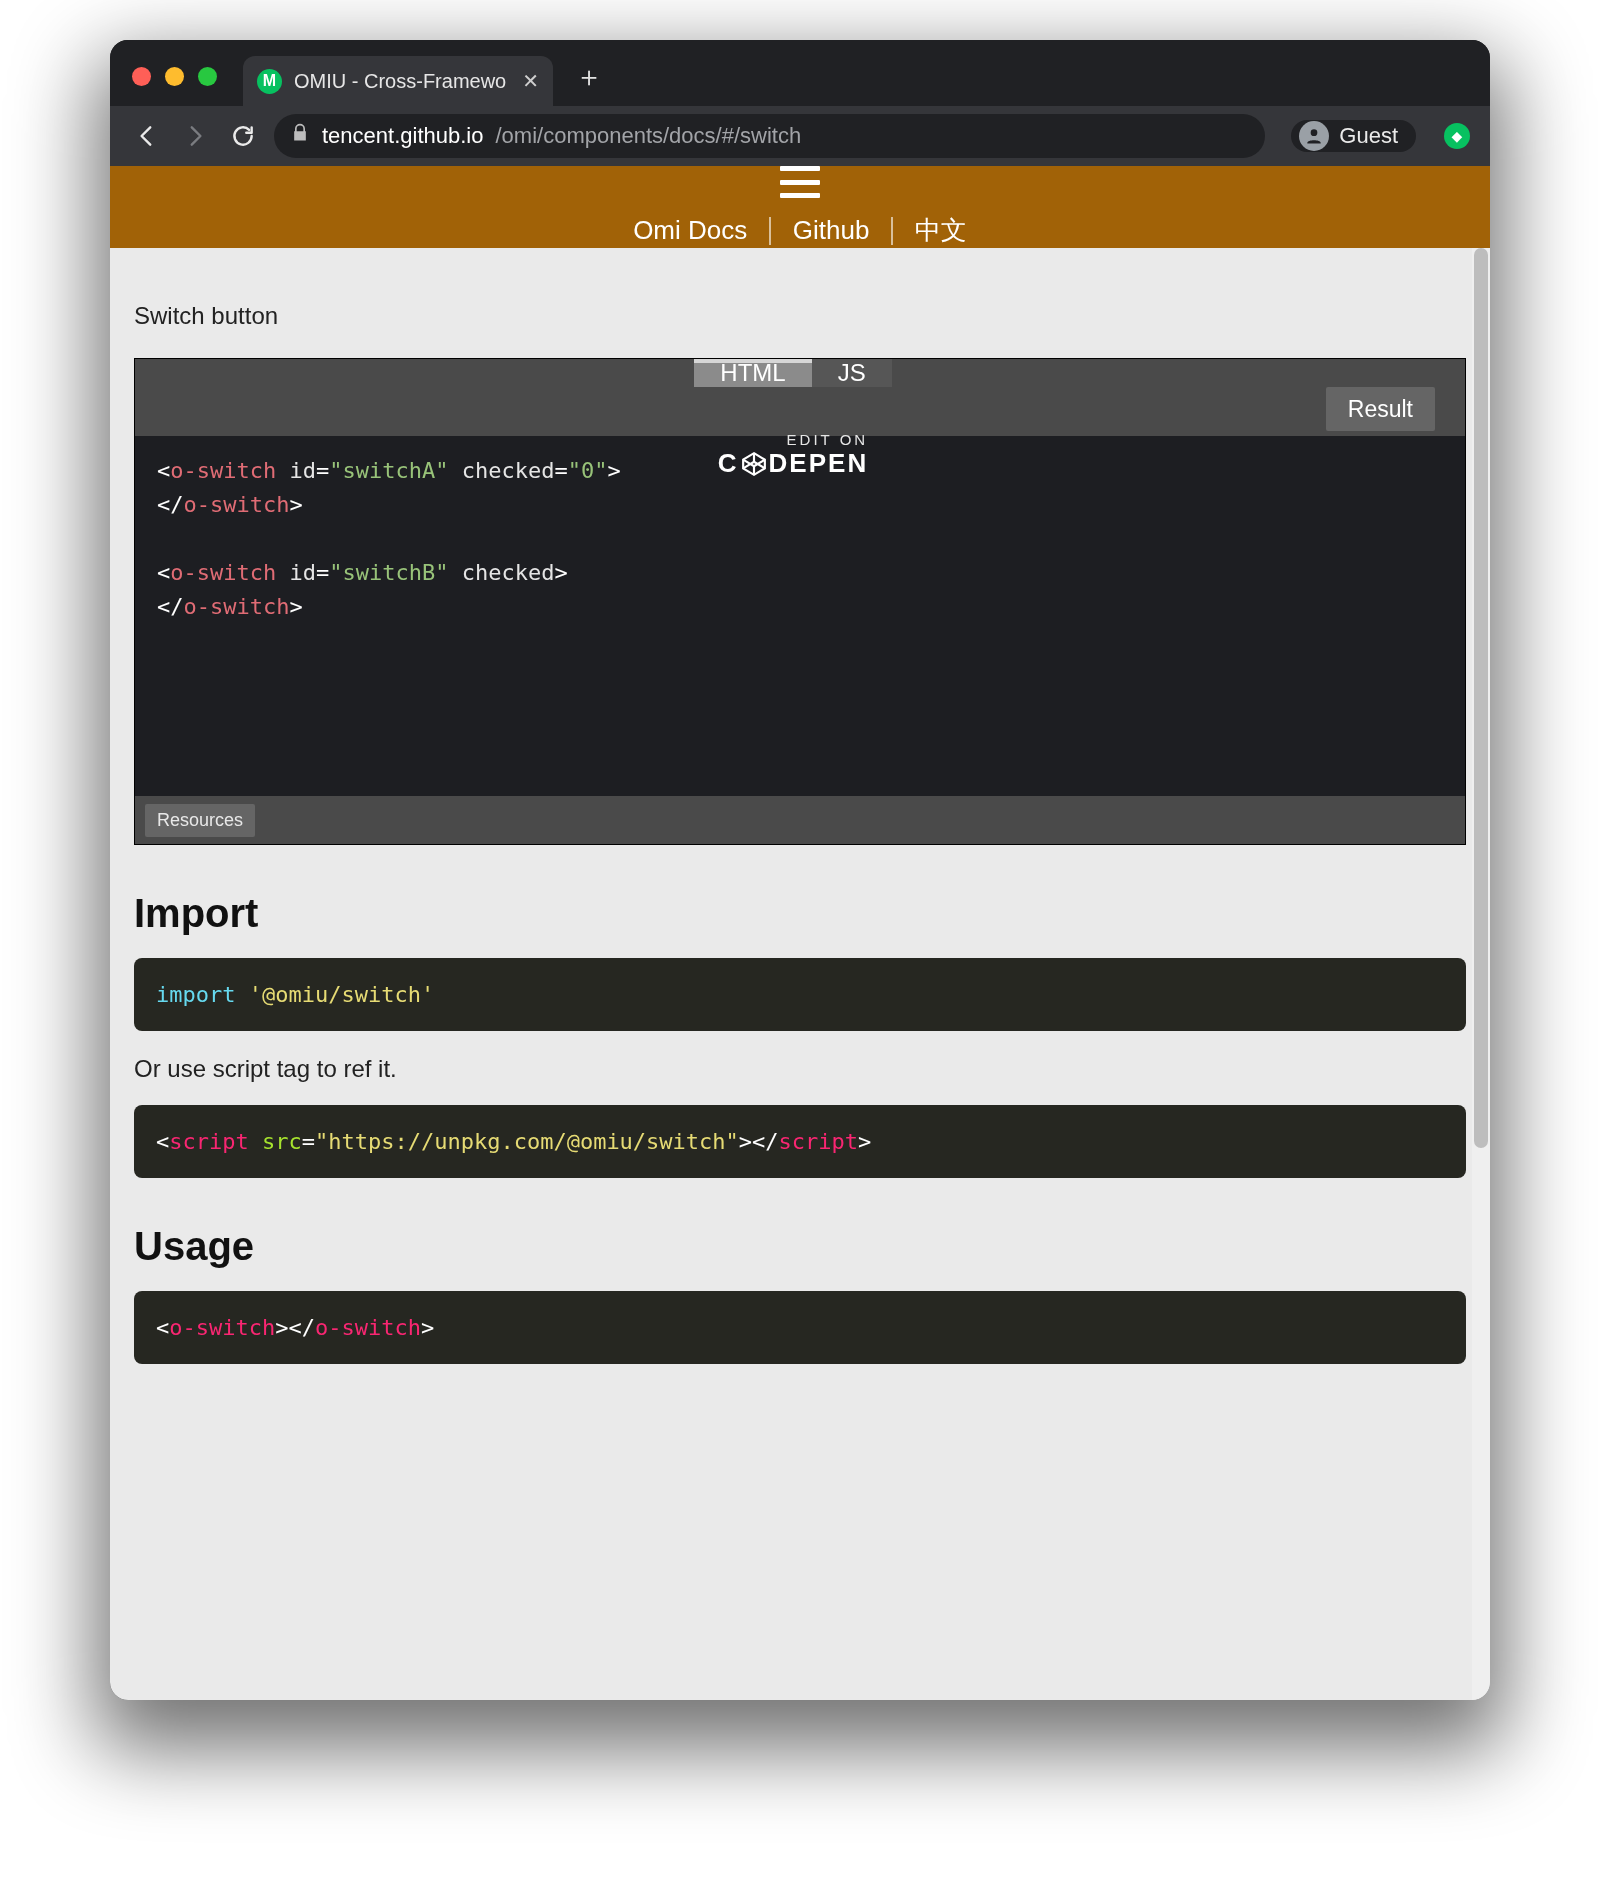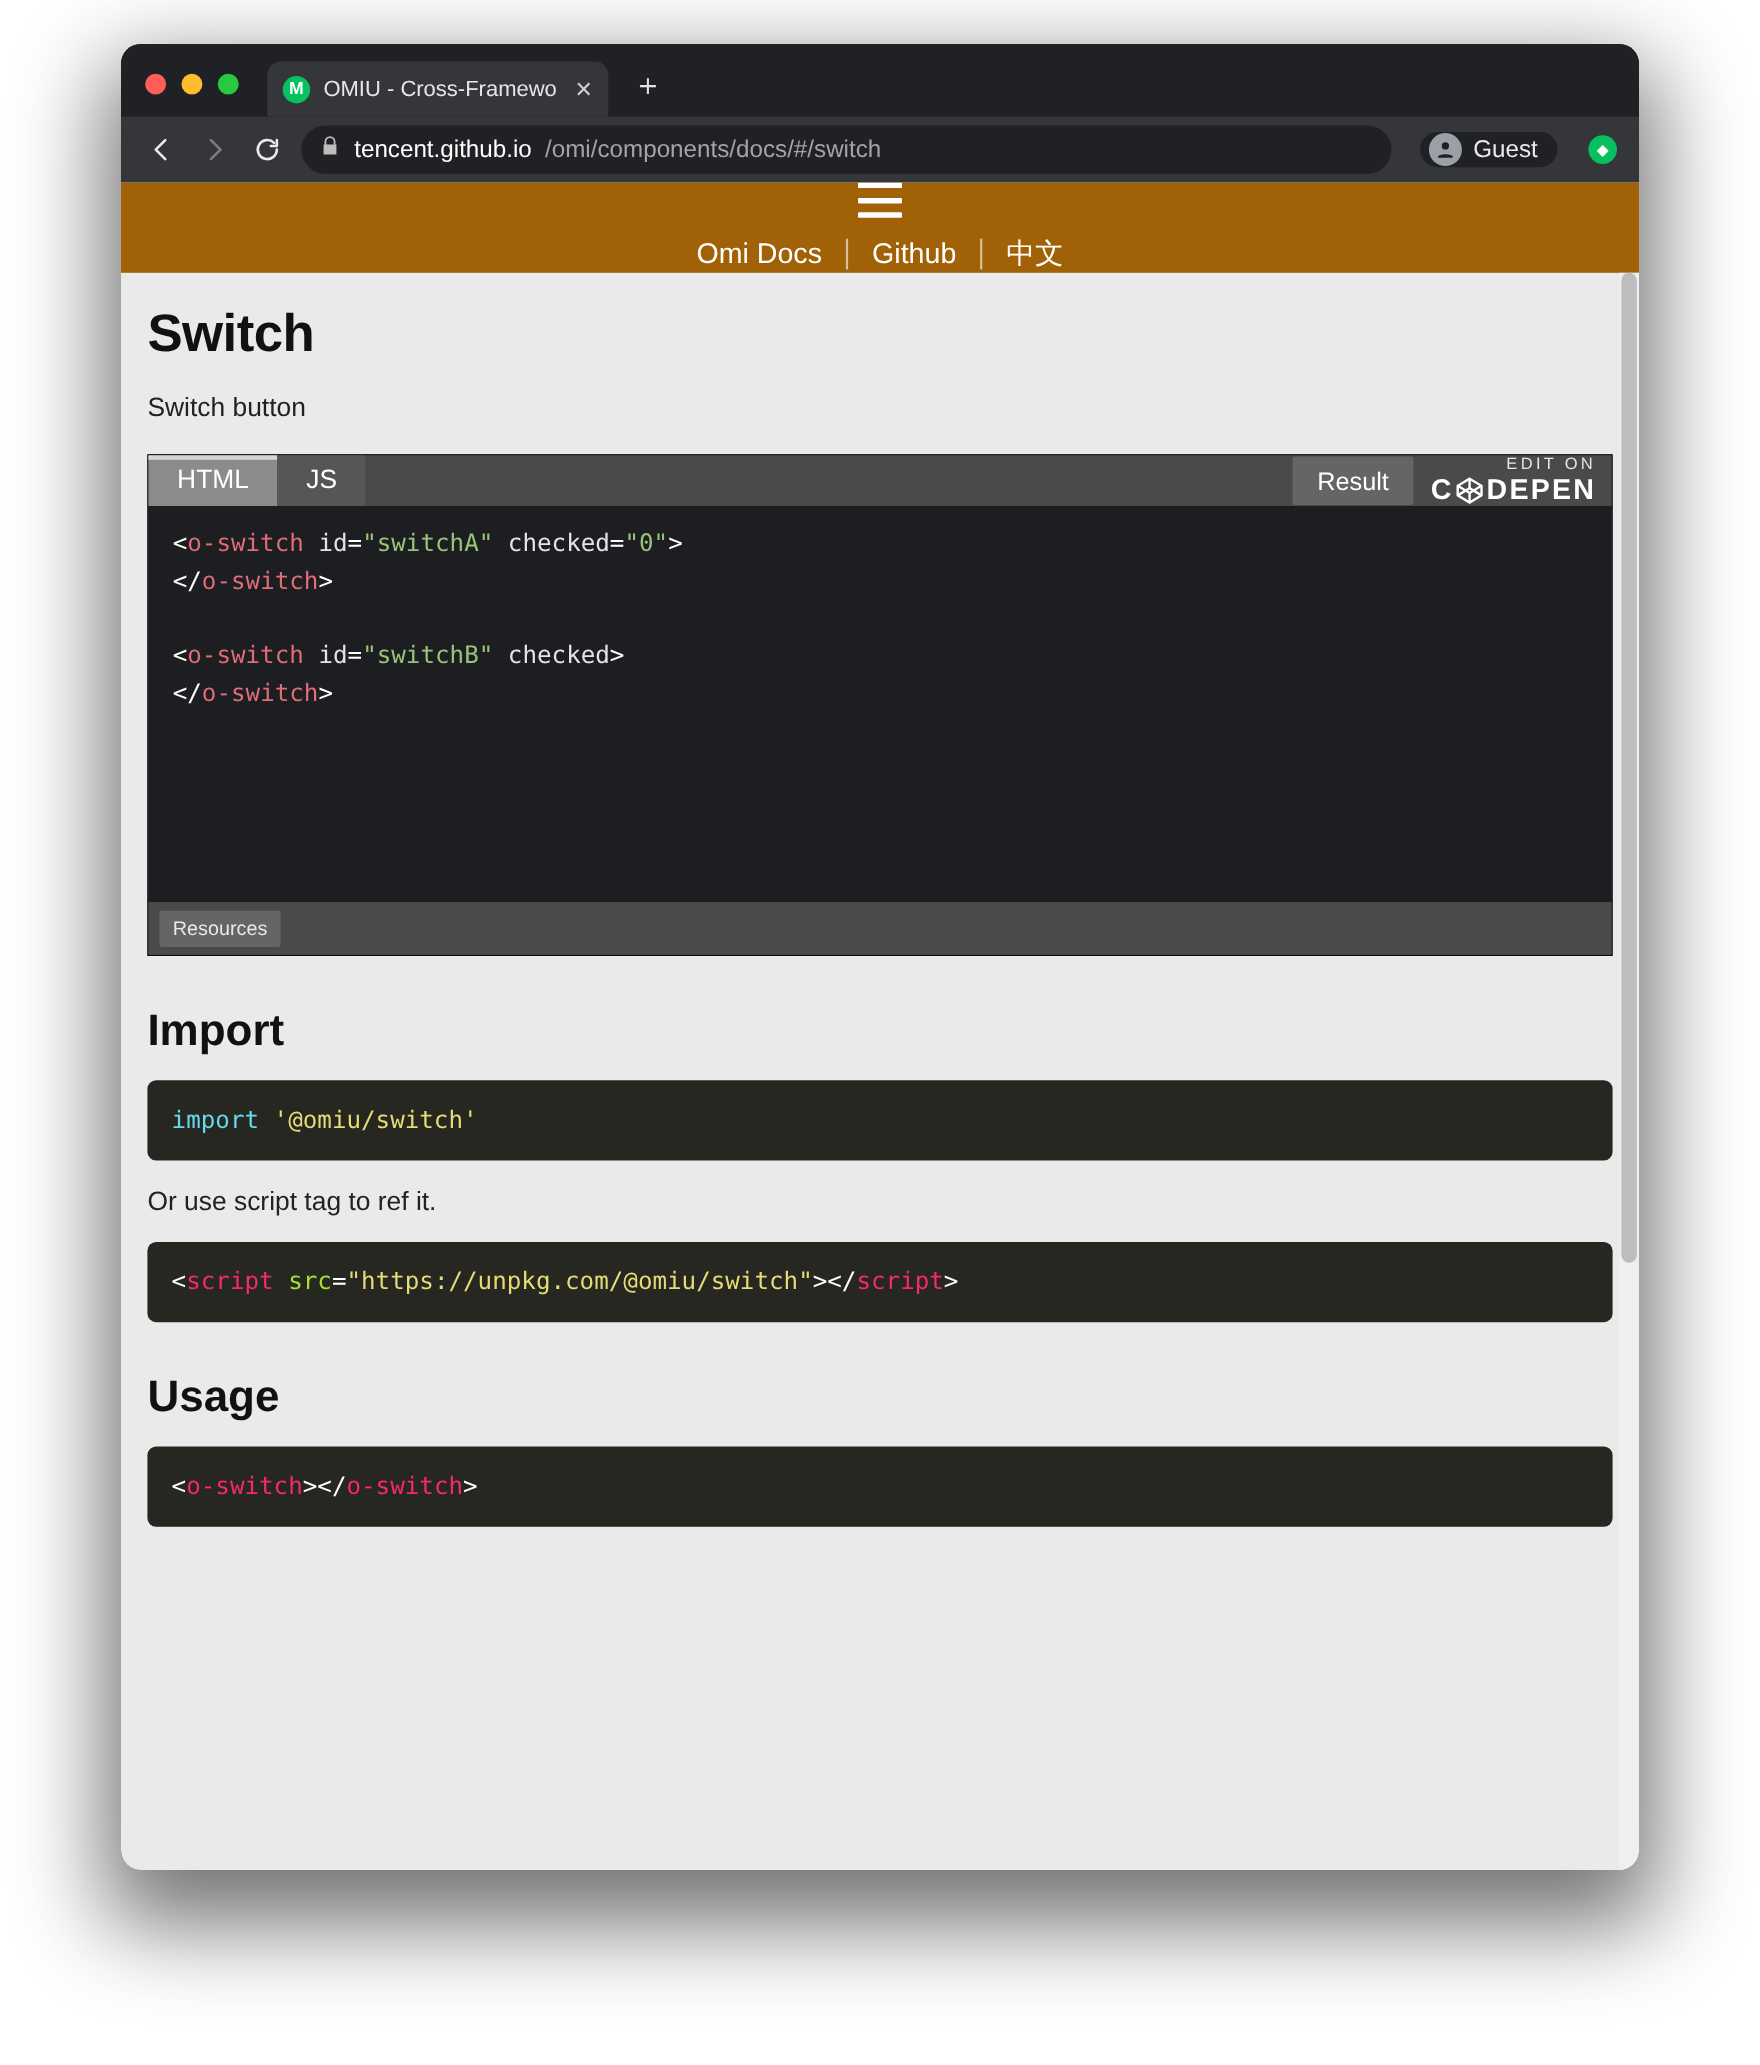--- a/index.html
+++ b/index.html
@@ -122,21 +122,21 @@
   .site-nav { display: flex; align-items: center; gap: 22px; font-size: 26px; }
   .site-nav .divider { width: 1.5px; height: 28px; background: rgba(255,255,255,.6); }
   .site-nav a { color: #fff; text-decoration: none; }
 
   .page { padding: 28px 24px 40px 24px; }
   h1.page-title { font-size: 48px; font-weight: 800; letter-spacing: -0.5px; color: #111; }
   p.subtitle { font-size: 24px; color: #222; margin-top: 26px; }
 
   
   .codepen { margin-top: 28px; border: 1px solid #000; background: #4a4a4a; }
-  .cp-header { height: 46px; background: #4a4a4a; display: flex; align-items: center; padding: 0 14px 0 0; }
+  .cp-header { height: 77px; background: #4a4a4a; display: flex; align-items: center; padding: 0 14px 0 0; flex-direction: column; }
   .cp-tabs { display: flex; align-items: stretch; height: 100%; }
   .cp-tab { display: flex; align-items: center; padding: 0 26px; color: #fff; font-size: 24px; background: #565656; position: relative; cursor: pointer; }
   .cp-tab.active { background: #8b8b8b; }
   .cp-tab.active::before { content:""; position:absolute; top:0; left:0; right:0; height:4px; background:#d6d6d6; }
   .cp-result { margin-left: auto; background: #656565; color:#fff; height: 44px; display:flex;align-items:center; padding:10px 22px; font-size:23px; border-radius:2px; margin-right: 16px; cursor:pointer; }
   .cp-brand { text-align: right; color: #fff; }
   .cp-brand .edit { font-size: 15px; letter-spacing: 3px; color: #e6e6e6; }
   .cp-brand .logo { font-size: 26px; font-weight: 600; letter-spacing: 2px; display:flex; align-items:center; gap:2px; }
   .cp-brand .logo .cube { display:inline-flex; }
   .cp-brand .logo .cube svg { width:26px; height:26px; stroke:#fff; fill:none; stroke-width:2; }
@@ -247,21 +247,20 @@
         <div class="site-nav">
           <a>Omi Docs</a>
           <span class="divider"></span>
           <a>Github</a>
           <span class="divider"></span>
           <a>中文</a>
         </div>
       </div>
 
       <div class="page">
-        <h1 class="page-title">Switch</h1>
         <p class="subtitle">Switch button</p>
 
         <div class="codepen">
           <div class="cp-header">
             <div class="cp-tabs">
               <div class="cp-tab active">HTML</div>
               <div class="cp-tab">JS</div>
             </div>
             <div class="cp-result">Result</div>
             <div class="cp-brand">

